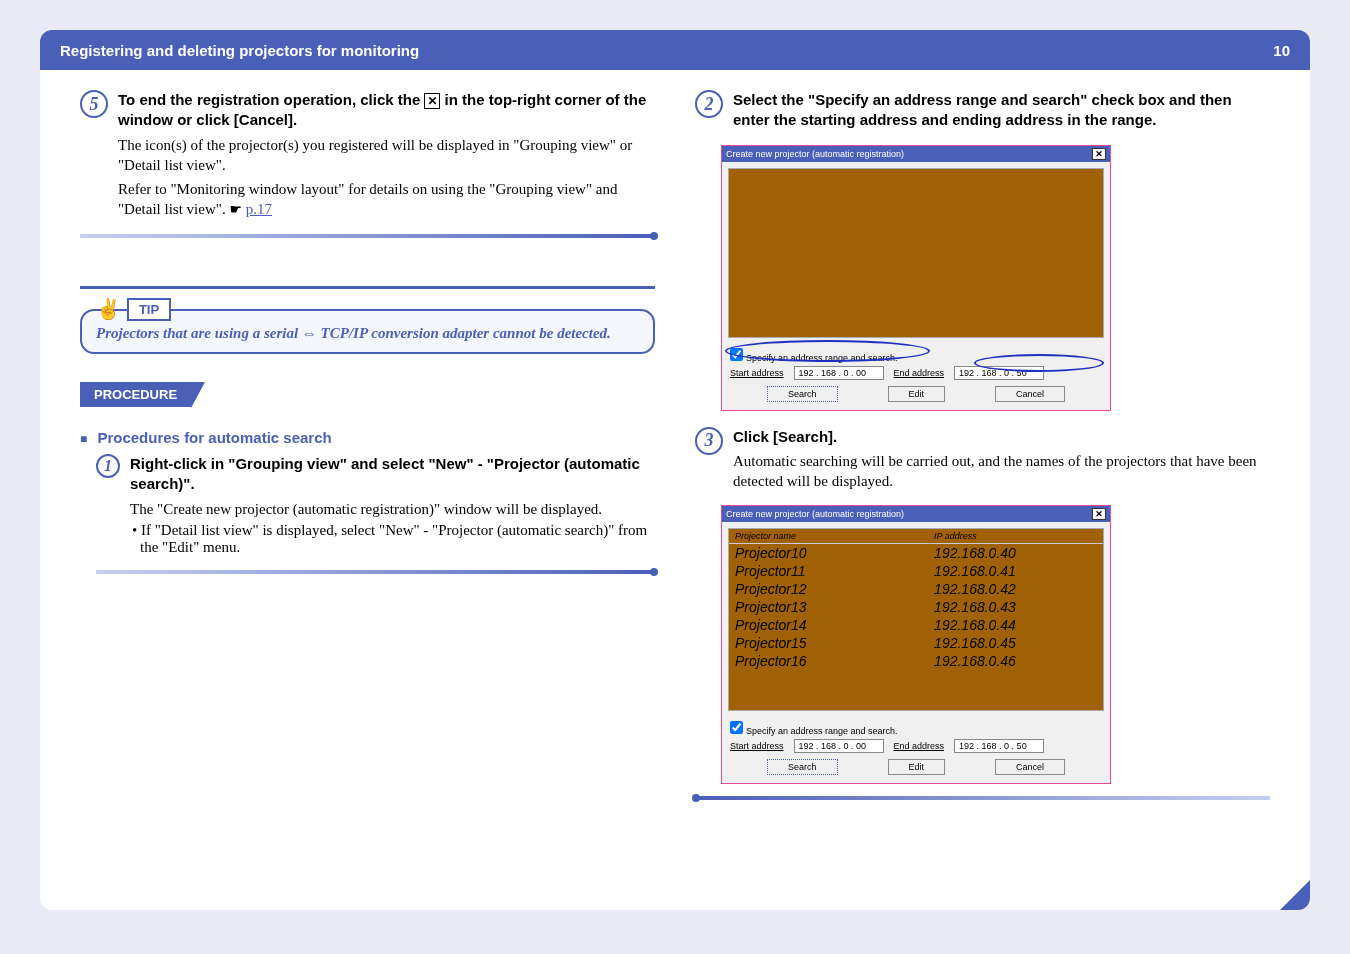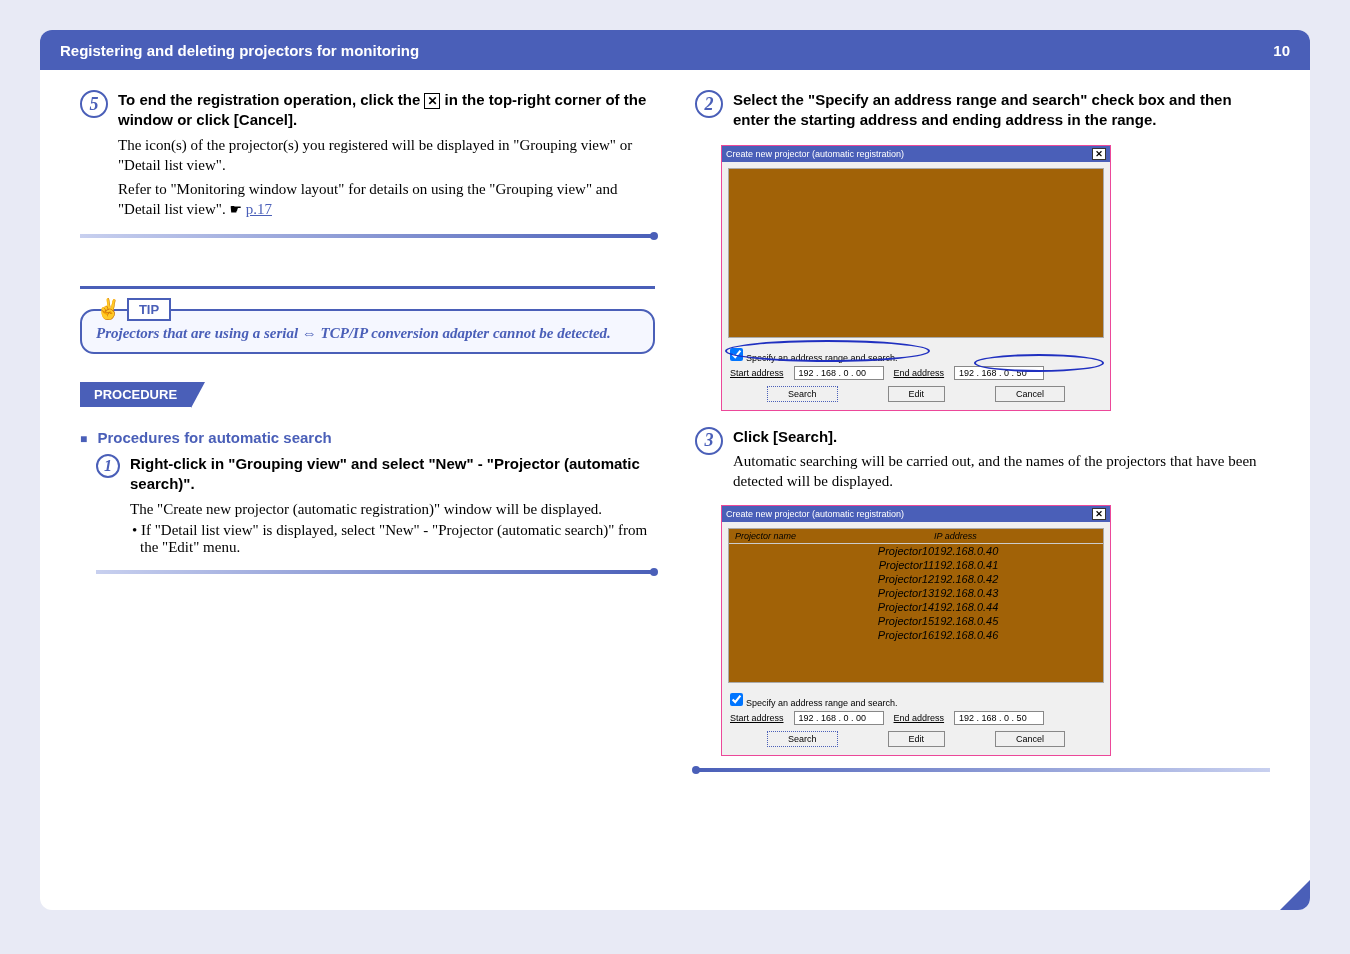--- a/index.html
+++ b/index.html
@@ -192,23 +192,22 @@
   }
   .dialog .cols {
     display: flex;
     font-size: 9px;
     border-bottom: 1px solid #ccc;
     padding: 2px 6px;
   }
   .dialog .cols .c1 { width: 55%; }
   .dialog .row {
     display: flex;
-    font-size: 11px;
+    font-size: 14px;
     padding: 1px 6px;
-    text-align: right;
   }
   .dialog .row .c1 { width: 55%; }
   .dialog .controls {
     padding: 4px 8px 8px 8px;
     font-size: 9px;
     position: relative;
   }
   .dialog .chk { margin-right: 3px; }
   .dialog .ip-box {
     display: inline-block;

